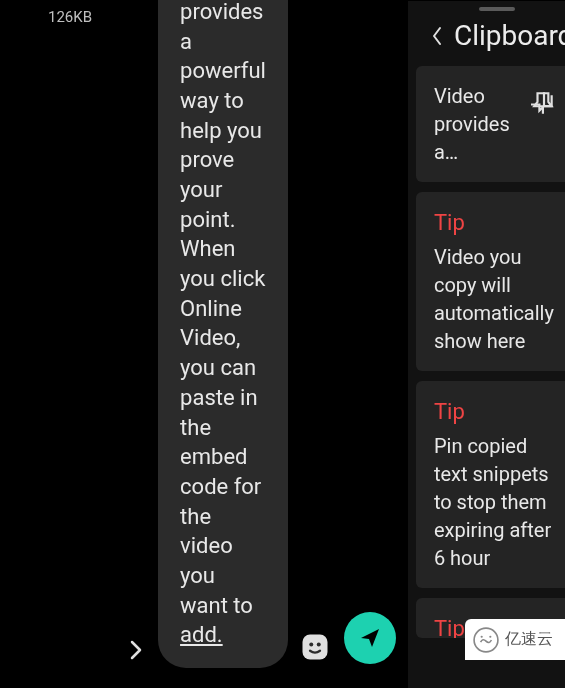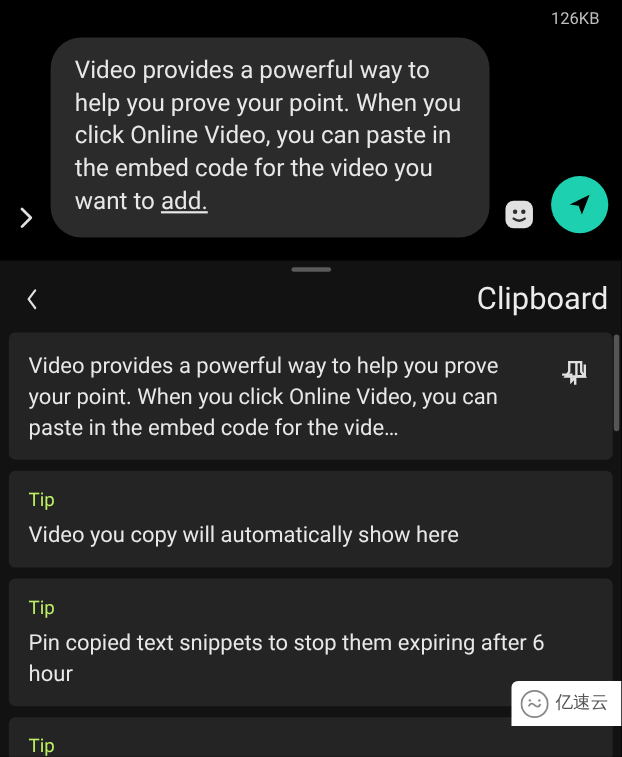--- a/index.html
+++ b/index.html
@@ -1,17 +1,17 @@
 <!DOCTYPE html>
 <html><head>
 <meta charset="utf-8">
 <style>
   * { margin: 0; padding: 0; box-sizing: border-box; }
   html, body { width: 565px; height: 688px; background: #000; font-family: -apple-system, Roboto, "Segoe UI", sans-serif; color: #e8e8e8; overflow: hidden; }
-  .app { display: flex; flex-direction: column; height: 100%; position: relative; }
+  .app { display: flex; height: 100%; position: relative; padding-left: 48px; }
 
   .size-label { text-align: right; padding: 8px 20px 0 0; font-size: 15px; color: #bfbfbf; }
 
   .compose-row { display: flex; align-items: flex-end; padding: 8px 12px 20px 12px; gap: 10px; }
   .expand-arrow { width: 24px; display:flex; align-items:center; justify-content:center; color:#e0e0e0; padding-bottom:6px;}
   .expand-arrow svg { width: 14px; height: 24px; }
   .bubble { flex: 1; background: #2b2b2b; border-radius: 28px; padding: 16px 22px 18px 22px; font-size: 22px; line-height: 1.35; color: #e8e8e8; }
   .bubble .link { text-decoration: underline; }
   .compose-actions { display:flex; flex-direction:row; align-items:flex-end; gap:12px; padding-bottom:4px;}
   .emoji-btn { width: 34px; height: 34px; display:flex; align-items:center; justify-content:center; color:#e0e0e0; }
@@ -24,21 +24,21 @@
   .clip-header { display:flex; align-items:center; justify-content:space-between; padding: 8px 12px 14px 12px; }
   .back-chev { width:34px; display:flex; align-items:center; justify-content:center; color:#e0e0e0;}
   .back-chev svg{width:14px; height:24px;}
   .clip-title { font-size: 28px; color:#ececec; }
   .manage { font-size: 24px; color:#e0e0e0; }
 
   .clip-list { flex:1; overflow:hidden; padding: 0 8px; display:flex; flex-direction:column; gap:10px; position:relative;}
   .clip-list::after{content:""; position:absolute; right:2px; top:2px; width:5px; height:88px; background:#555; border-radius:3px;}
   .clip-item { background:#242424; border-radius:6px; padding:16px 18px; position:relative; display:flex; gap:14px;}
   .clip-text { flex:1; font-size:20px; line-height:1.4; color:#e8e8e8; }
-  .clip-tip-label { font-size:17px; color:#bef264; margin-bottom:4px; }
+  .clip-tip-label { font-size:22px; color:#ef4444; margin-bottom:4px; }
   .pin-icon { width:30px; display:flex; align-items:flex-start; justify-content:center; padding-top:8px;}
   .pin-icon svg{width:26px;height:26px; stroke:#e0e0e0; fill:none; stroke-width:2;}
   .truncated { display:-webkit-box; -webkit-line-clamp:3; -webkit-box-orient:vertical; overflow:hidden; }
   .last-item { padding-bottom:0; height:40px; overflow:hidden;}
 
   .watermark { position:absolute; right:0; bottom:28px; background:#fff; color:#555; font-size:16px; padding:10px 12px 10px 40px; border-top-left-radius:6px; display:flex; align-items:flex-start; gap:6px;}
   .watermark .logo{width:26px;height:26px; position:absolute; left:8px; top:8px;}
 </style>
 </head>
 <body>

